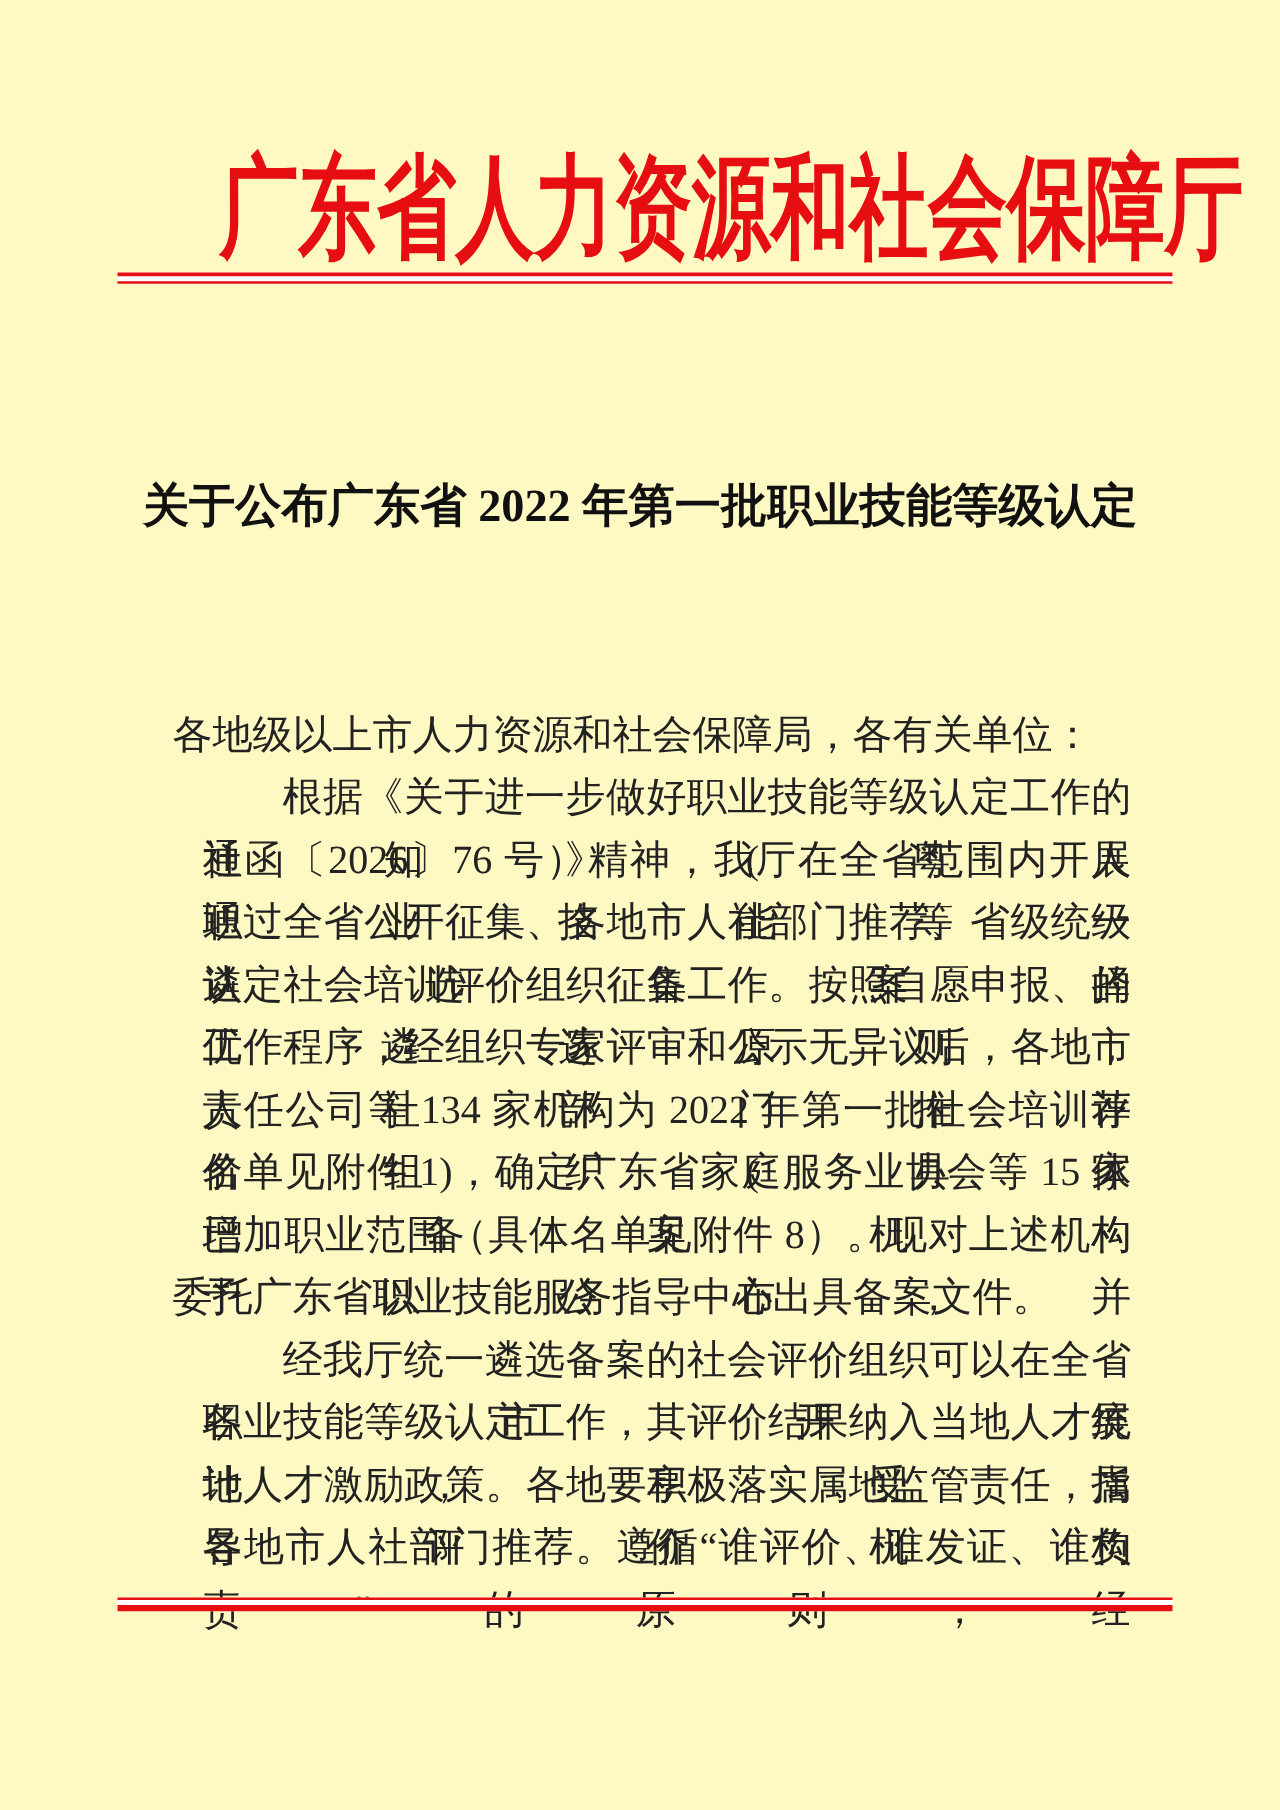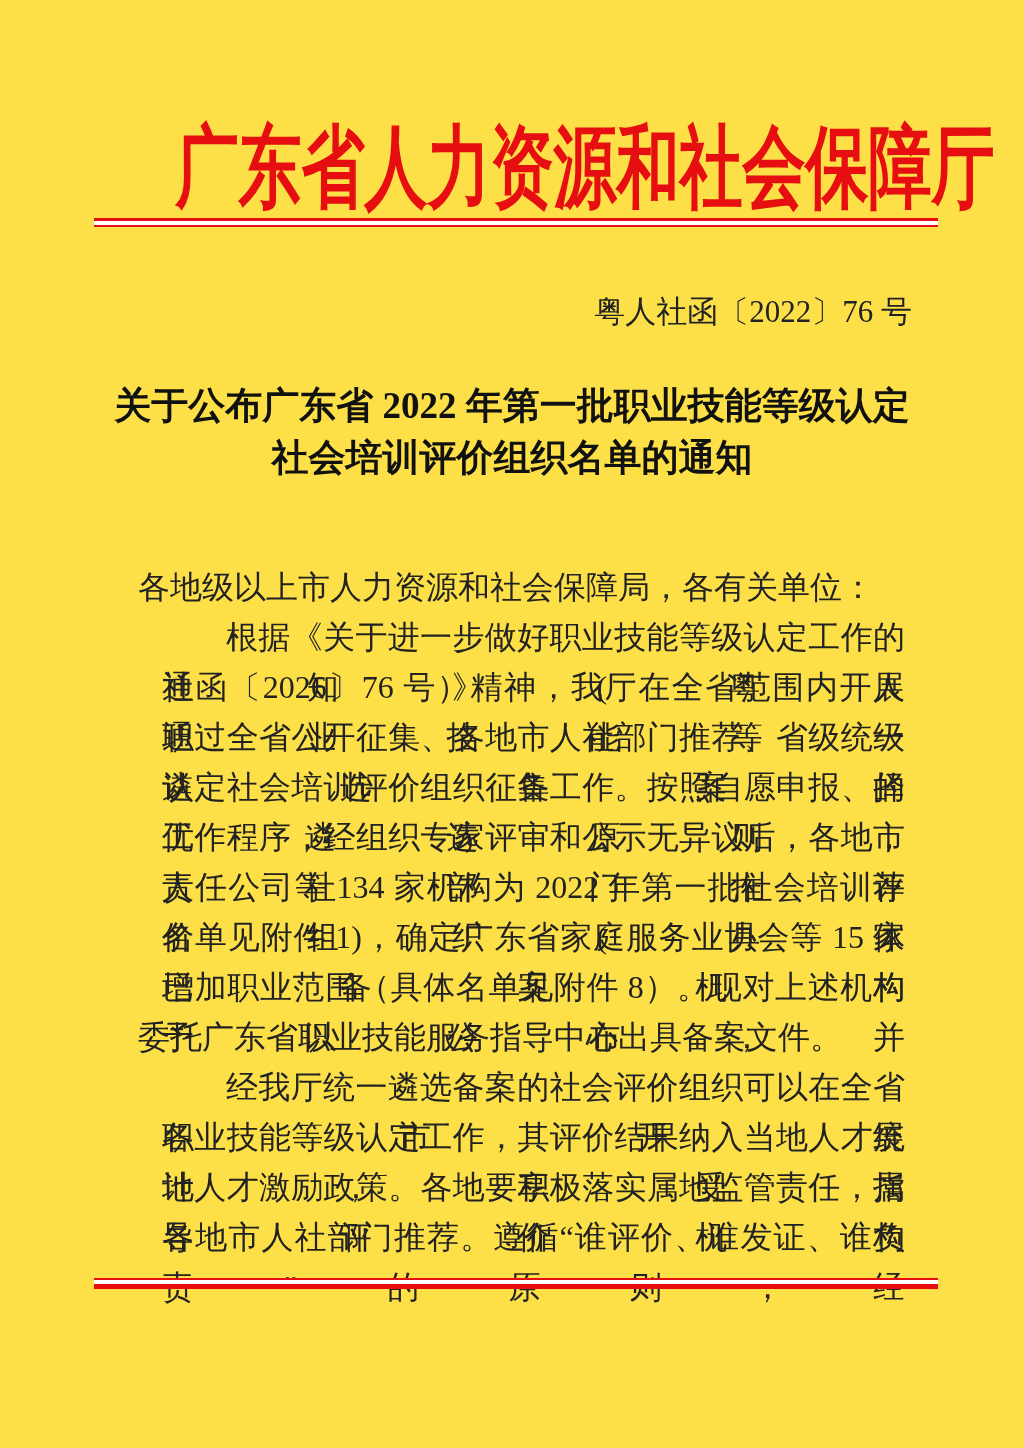--- a/index.html
+++ b/index.html
@@ -1,20 +1,20 @@
 <!DOCTYPE html>
 <html><head>
 <meta charset="utf-8">
 <style>
   html, body { margin: 0; padding: 0; background: #ffffff; }
   .page {
     position: relative;
     width: 1024px;
     height: 1448px;
-    background: #fde047;
+    background: #fef9c3;
     overflow: hidden;
     font-family: "Liberation Serif", "DejaVu Serif", serif;
     color: #222222;
   }
 
   
   .letterhead {
     position: absolute;
     top: 118px;
     left: 0;
@@ -106,25 +106,23 @@
 <body>
 
 <div class="page">
 
   <div class="letterhead">
     <span class="lh-text">广东省人力资源和社会保障厅</span>
   </div>
 
   <div class="rule-top"></div>
 
-  <div class="doc-number">粤人社函〔2022〕76 号</div>
 
   <div class="notice-title">
     <div>关于公布广东省 2022 年第一批职业技能等级认定</div>
-    <div>社会培训评价组织名单的通知</div>
   </div>
 
   <div class="body-text">
     <div class="line">各地级以上市人力资源和社会保障局，各有关单位：</div>
     <div class="line indent fill">根据《关于进一步做好职业技能等级认定工作的通知》( 粤人</div>
     <div class="line fill">社函〔2026〕76 号）精神，我厅在全省范围内开展职业技能等级</div>
     <div class="line fill">通过全省公开征集、各地市人社部门推荐、省级统一遴选备案的</div>
     <div class="line fill">认定社会培训评价组织征集工作。按照自愿申报、择优遴选原则，</div>
     <div class="line fill">工作程序，经组织专家评审和公示无异议后，各地市人社部门推荐</div>
     <div class="line fill">责任公司等 134 家机构为 2022 年第一批社会培训评价组织( 具体</div>

